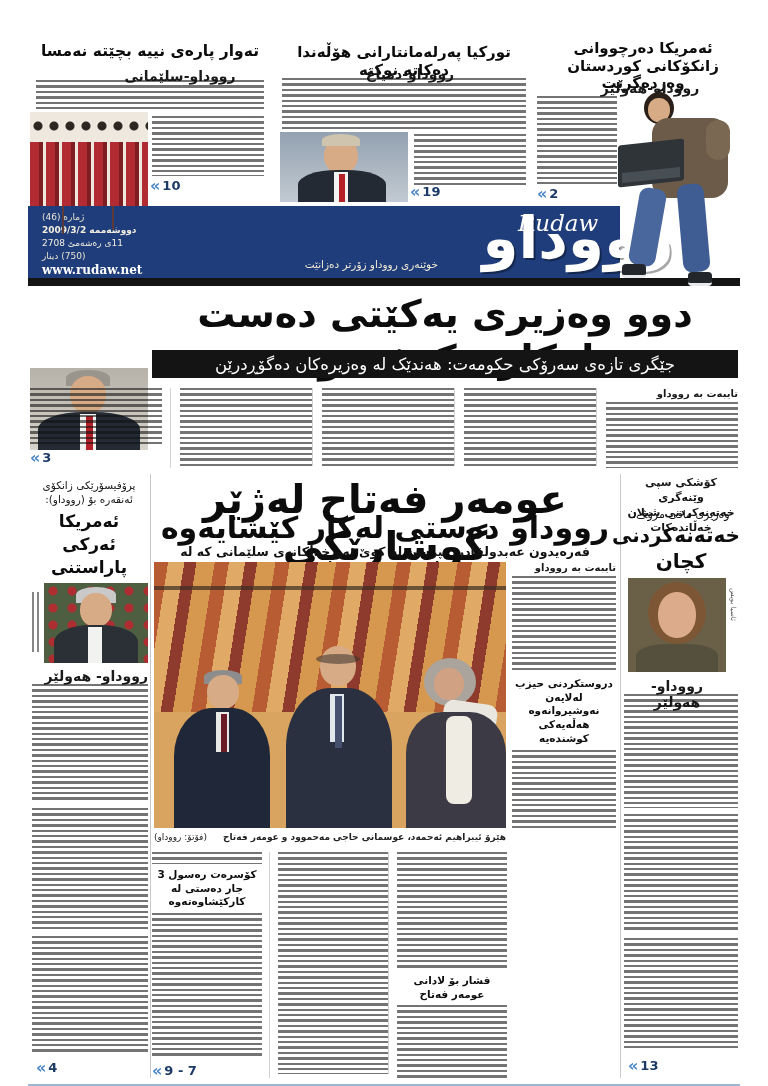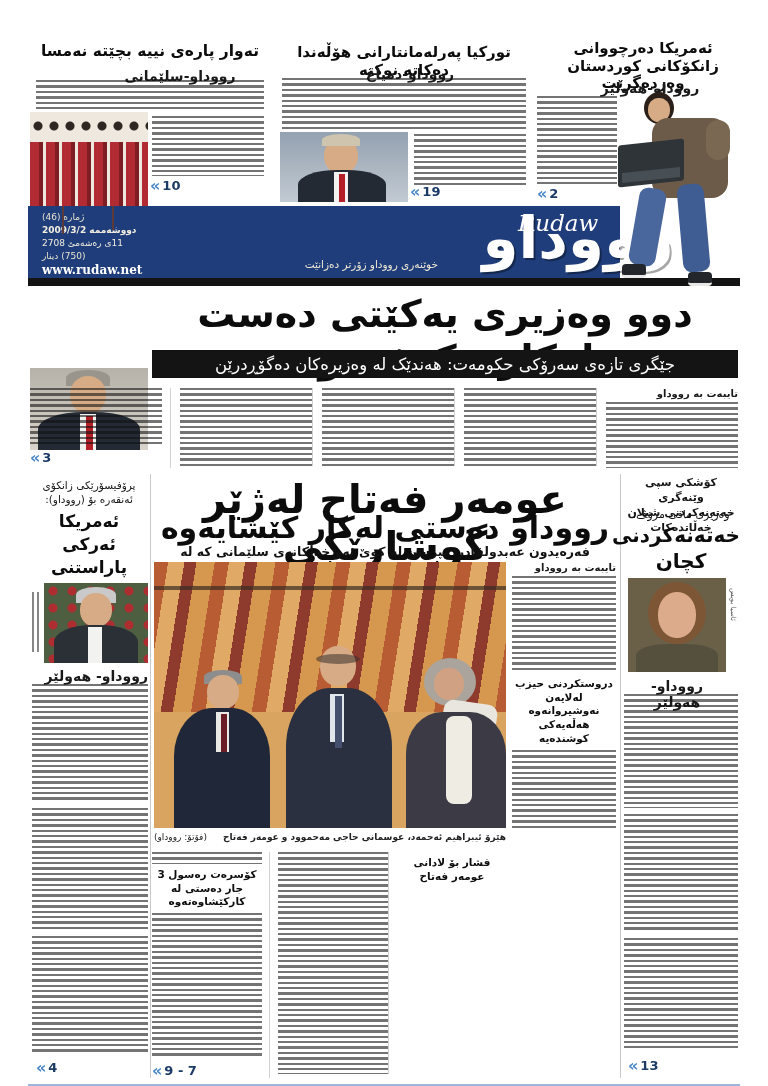--- a/index.html
+++ b/index.html
@@ -195,21 +195,21 @@
     <div style="width:110px;display:flex;flex-direction:column;border-right:1px solid #d2d2d2;padding-right:7px;">
       <div class="tx" style="height:12px;"></div>
       <div class="subhead rtl" style="font-size:10.5px;margin:4px 0;">کۆسرەت رەسول 3 جار دەستی لە کارکێشاوەتەوە</div>
       <div class="tx" style="flex:1;"></div>
       <div class="marker" style="margin-top:4px;">
         <span class="arr">«</span>
         <span class="n">9 - 7</span>
       </div>
     </div>
     <div class="tx" style="width:110px;height:222px;border-right:1px solid #d2d2d2;"></div>
-    <div style="width:110px;display:flex;flex-direction:row;">
+    <div style="width:110px;display:flex;flex-direction:column;">
       <div class="tx" style="height:118px;"></div>
       <div class="subhead rtl" style="font-size:10.5px;margin:4px 0;">فشار بۆ لادانی عومەر فەتاح</div>
       <div class="tx" style="flex:1;"></div>
     </div>
   </div>
 
   <div class="abs kicker rtl" style="left:624px;top:456px;width:114px;font-size:11px;">کۆشکی سپی وێنەگری خەتەنەکردنی شیلان خەڵاتدەکات</div>
   <div class="abs rtl" style="left:624px;top:488px;width:114px;font-size:11px;text-align:center;">وەزیری مافی مرۆڤ:</div>
   <div class="abs headline rtl" style="left:622px;top:502px;width:118px;font-size:20px;line-height:1.3;">خەتەنەکردنی کچان کەمبووە</div>
   <div class="abs" style="left:628px;top:558px;width:98px;height:94px;overflow:hidden;background:#6a6048;">

